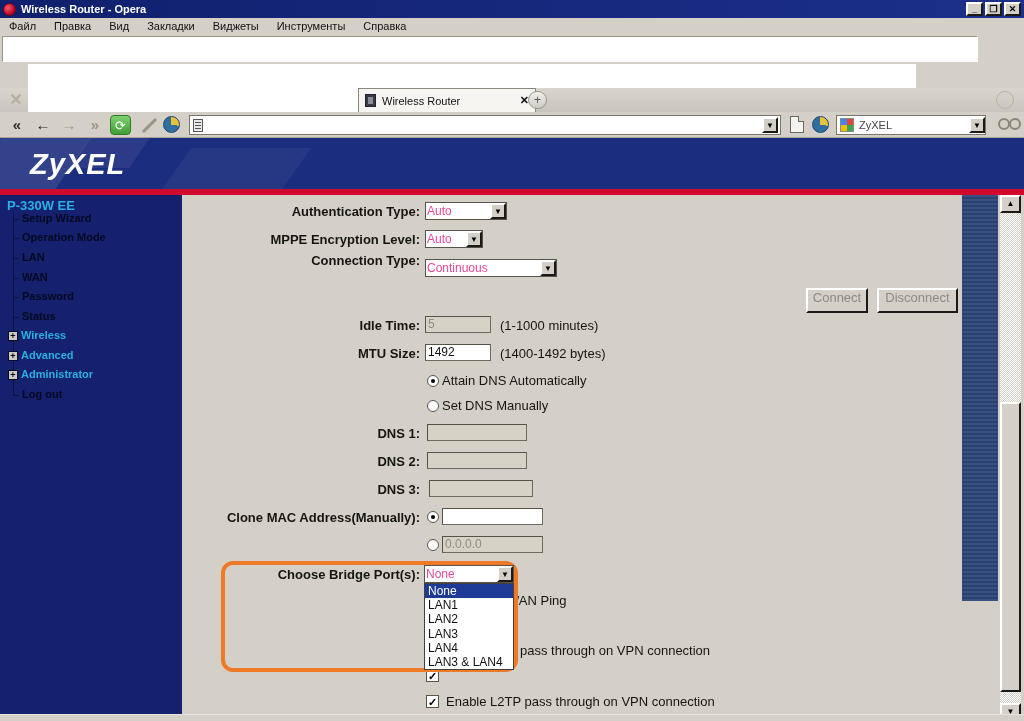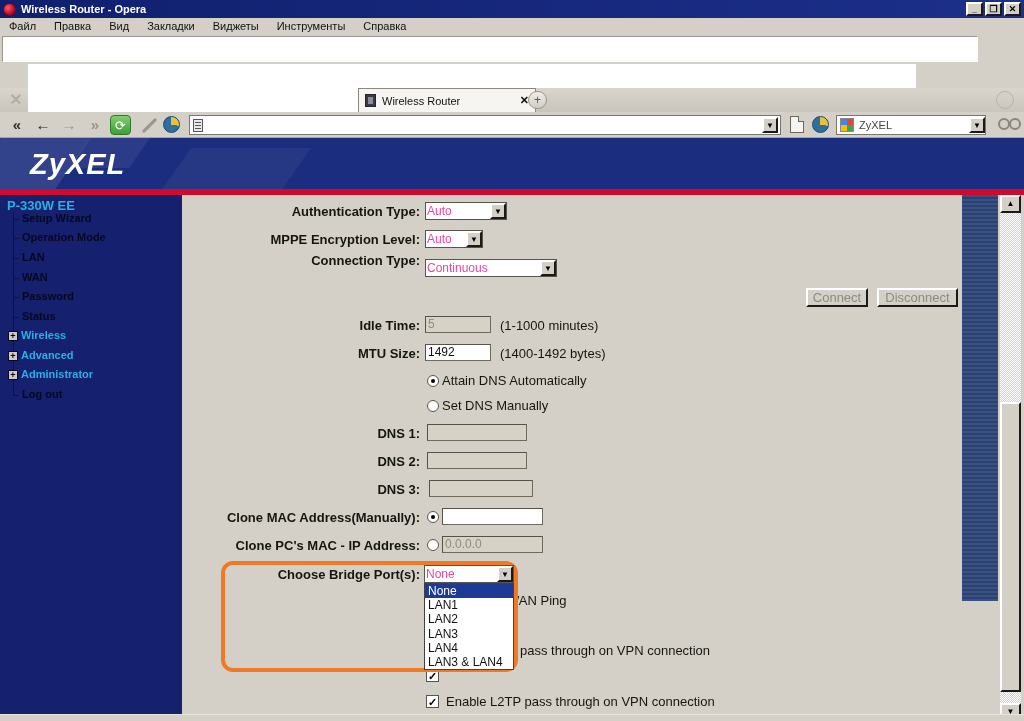--- a/index.html
+++ b/index.html
@@ -120,21 +120,21 @@
     display:flex; align-items:center; }
   .sel .v { flex:1; font-size:12px; color:#ec4899; padding-left:1px; white-space:nowrap; overflow:hidden; }
   .sel .a { width:16px; height:16px; background:#d4d0c8;
     border:2px outset #fff; border-right-color:#6f6f64; border-bottom-color:#6f6f64;
     font-size:8px; color:#000; text-align:center; line-height:13px; }
   .txt { position:absolute; height:17px; border:1px solid #6e6a60;
     border-top-color:#56524a; border-left-color:#56524a;
     font-family:"Liberation Sans",sans-serif; font-size:12px; padding:0 2px; }
   .txt.on { background:#fff; color:#111; }
   .txt.off { background:#d6d2c6; color:#908c80; }
-  .btn { position:absolute; height:19px; background:#d4d0c8;
+  .btn { position:absolute; height:25px; background:#d4d0c8;
     border:2px outset #fff; border-right-color:#6f6f64; border-bottom-color:#6f6f64;
     font-size:13px; color:#8b8b83; text-align:center; line-height:15px; }
   .radio { position:absolute; width:12px; height:12px; border-radius:50%; background:#fff;
     border:1px solid #58544a; }
   .radio.sel-on:after { content:""; position:absolute; left:3px; top:3px; width:4px; height:4px;
     border-radius:50%; background:#000; }
   .rlabel { position:absolute; font-size:13px; color:#15150f; white-space:nowrap; }
   .chk { position:absolute; width:13px; height:13px; background:#fff; border:1px solid #58544a;
     font-size:11px; font-weight:bold; color:#000; line-height:12px; text-align:center; }
 
@@ -304,21 +304,20 @@
   <div class="txt off" style="left:245px;top:229px;width:100px;"></div>
   <div class="flabel" style="top:259px;">DNS 2:</div>
   <div class="txt off" style="left:245px;top:257px;width:100px;"></div>
   <div class="flabel" style="top:287px;">DNS 3:</div>
   <div class="txt off" style="left:247px;top:285px;width:104px;"></div>
 
   <div class="flabel" style="top:315px;">Clone MAC Address(Manually):</div>
   <div class="radio sel-on" style="left:245px;top:316px;"></div>
   <div class="txt on" style="left:260px;top:313px;width:101px;"></div>
 
-  <div class="flabel" style="top:343px;">Clone PC's MAC - IP Address:</div>
   <div class="radio" style="left:245px;top:344px;"></div>
   <div class="txt off" style="left:260px;top:341px;width:101px;">0.0.0.0</div>
 
   <div id="orange-box"></div>
   <div class="flabel" style="top:372px;z-index:6;">Choose Bridge Port(s):</div>
   <div class="sel" id="bridge-select">
     <span class="v">None</span>
       <span class="a">▼</span>
   </div>
   <div id="bridge-list">

